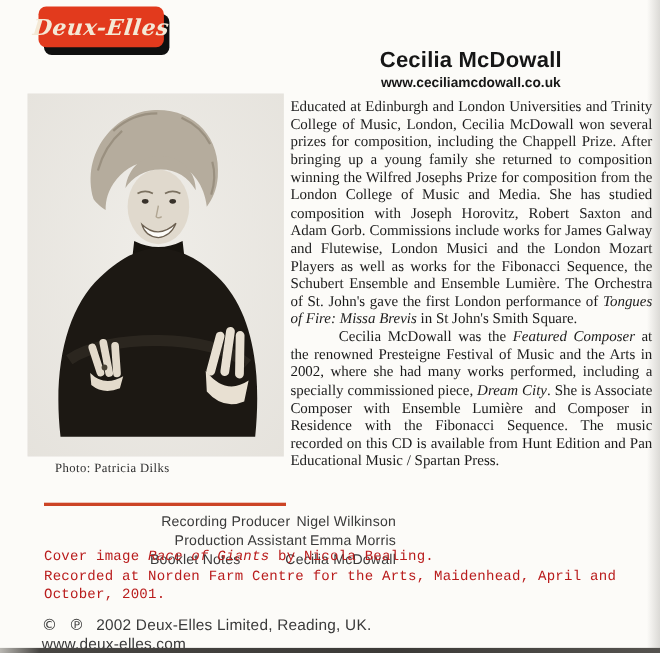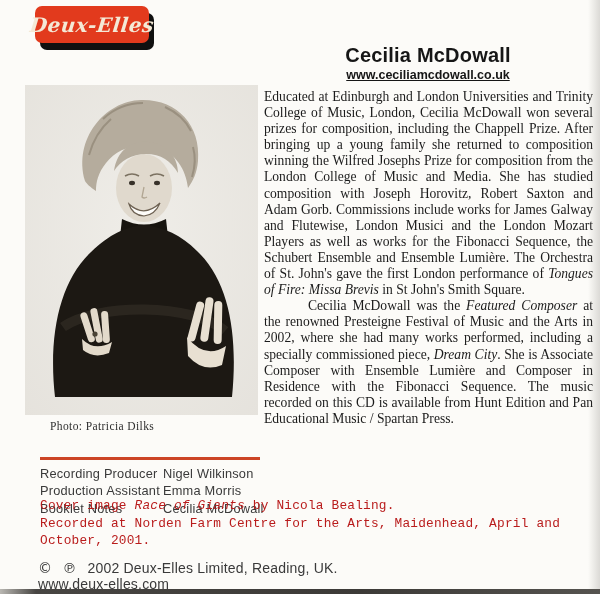--- a/index.html
+++ b/index.html
@@ -19,40 +19,40 @@
     display:flex;align-items:center;justify-content:center;
   }
   .logo-text{
     font-family:"DejaVu Serif",serif;font-style:italic;font-weight:bold;
     color:#f4e9d6;font-size:20px;letter-spacing:0.5px;transform:skewX(-6deg);
     white-space:nowrap;
   }
   
   .header{position:absolute;left:264px;top:44px;width:328px;text-align:center;color:#161616;}
   .header-name{font-size:20px;font-weight:bold;letter-spacing:0.2px;line-height:22px;}
-  .header-url{font-size:12.5px;font-weight:bold;margin-top:2px;text-decoration:underline;}
+  .header-url{font-size:12.5px;font-weight:bold;margin-top:2px;}
   
   .bio{
     position:absolute;left:264px;top:89px;width:329px;
     font-family:"Liberation Serif",serif;font-size:13.6px;line-height:16.1px;
     color:#1b1b1b;text-align:justify;
   }
   .bio p{margin:0;}
   .bio p.indented{text-indent:44px;}
   
   .photo{position:absolute;left:25px;top:85px;width:233px;height:330px;background:#eceae5;}
   .photo svg{display:block;width:100%;height:100%;}
   .photo-caption{
     position:absolute;left:38px;top:420px;
     font-family:"Liberation Serif",serif;font-size:11.5px;letter-spacing:0.4px;color:#2e2e2e;margin-left:12px;
   }
   
   .credits{position:absolute;left:40px;top:457px;width:320px;}
   .credits-rule{width:220px;height:3px;background:#cc4425;margin-bottom:5px;}
-  .credits-row{display:flex;font-size:12.8px;line-height:17.3px;color:#3a3a3a;letter-spacing:0.2px;}
+  .credits-row{display:flex;font-size:12.8px;line-height:17.3px;color:#3a3a3a;letter-spacing:0.2px;justify-content:flex-end;}
   .credits-role{width:123px;flex:none;}
   
   .notes{position:absolute;left:40px;top:497px;font-size:12.8px;line-height:17.5px;color:#b91c1c;letter-spacing:0.2px;font-family:Liberation Mono, monospace;}
   .footer{position:absolute;left:38px;top:561px;font-size:14px;line-height:15.5px;color:#3a3a3a;letter-spacing:0.2px;}
   .footer .syms{letter-spacing:3px;margin-right:8px;font-family:"DejaVu Sans",sans-serif;}
   .bottom-strip{
     position:absolute;left:0;bottom:0;width:100%;height:5px;
     background:linear-gradient(to right,#b9b7b2 0%,#474542 6%,#3c3a37 60%,#55534f 100%);
   }
   i{font-style:italic;}

